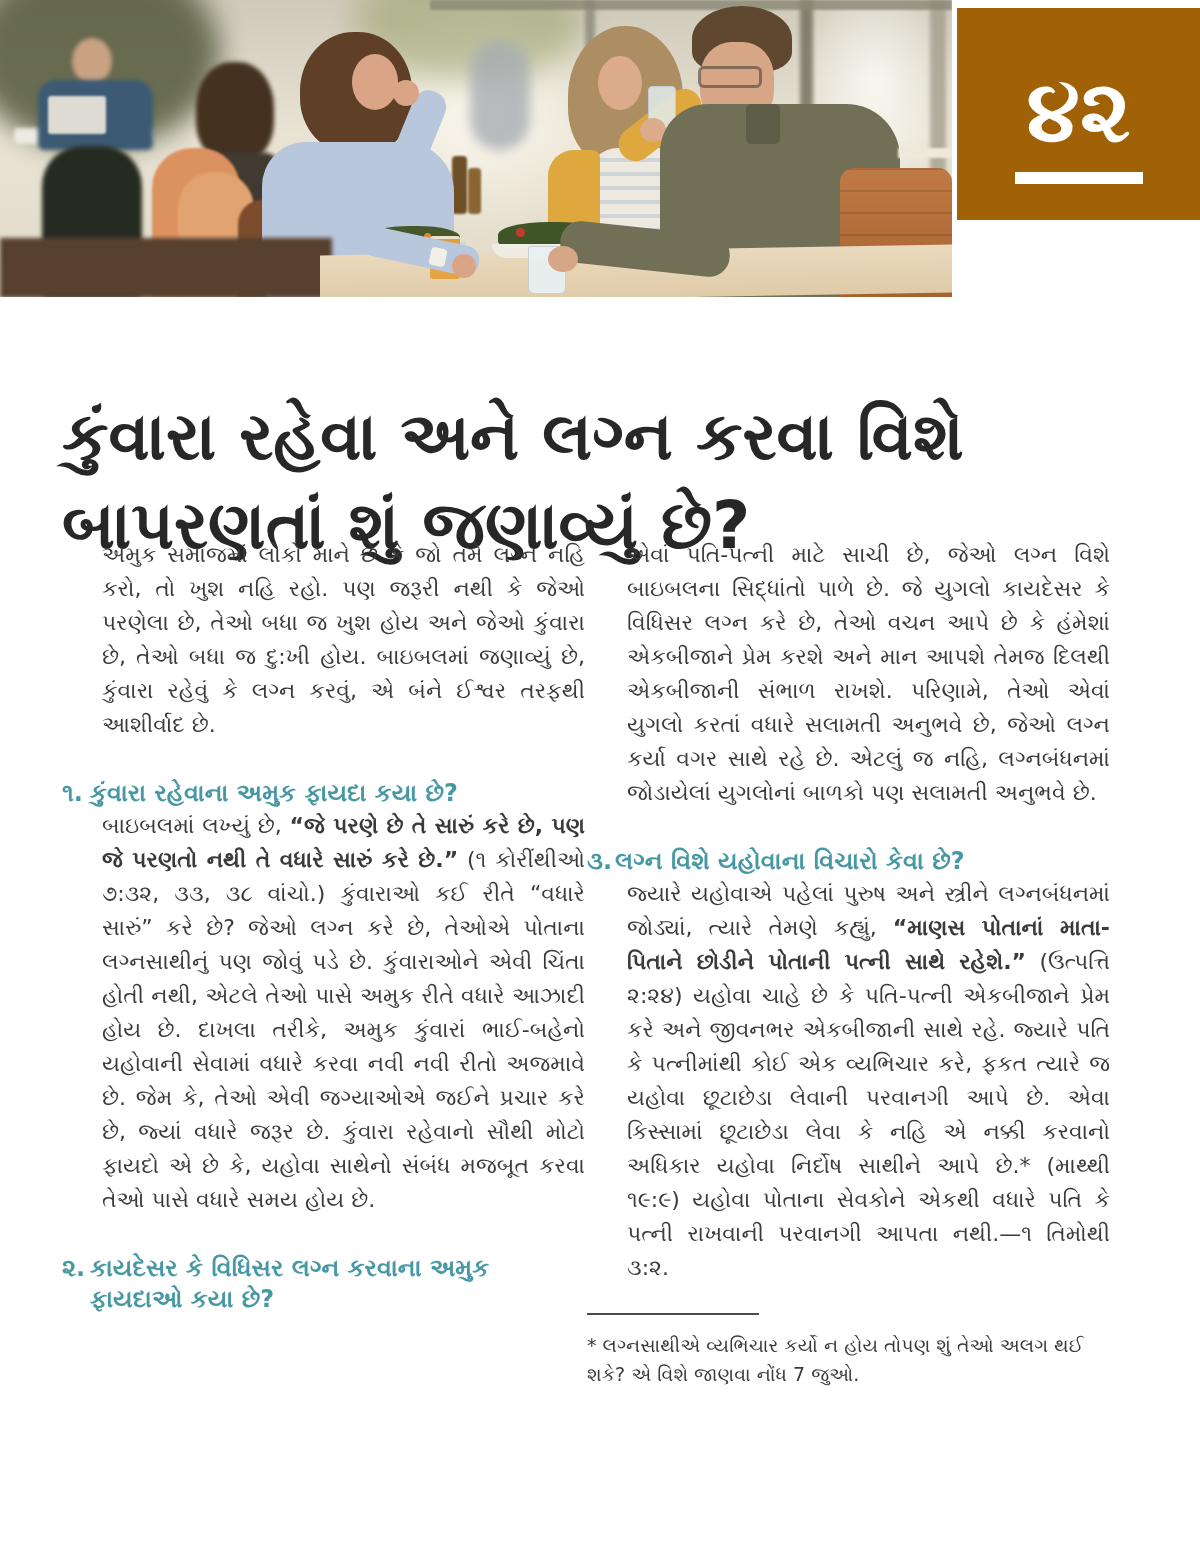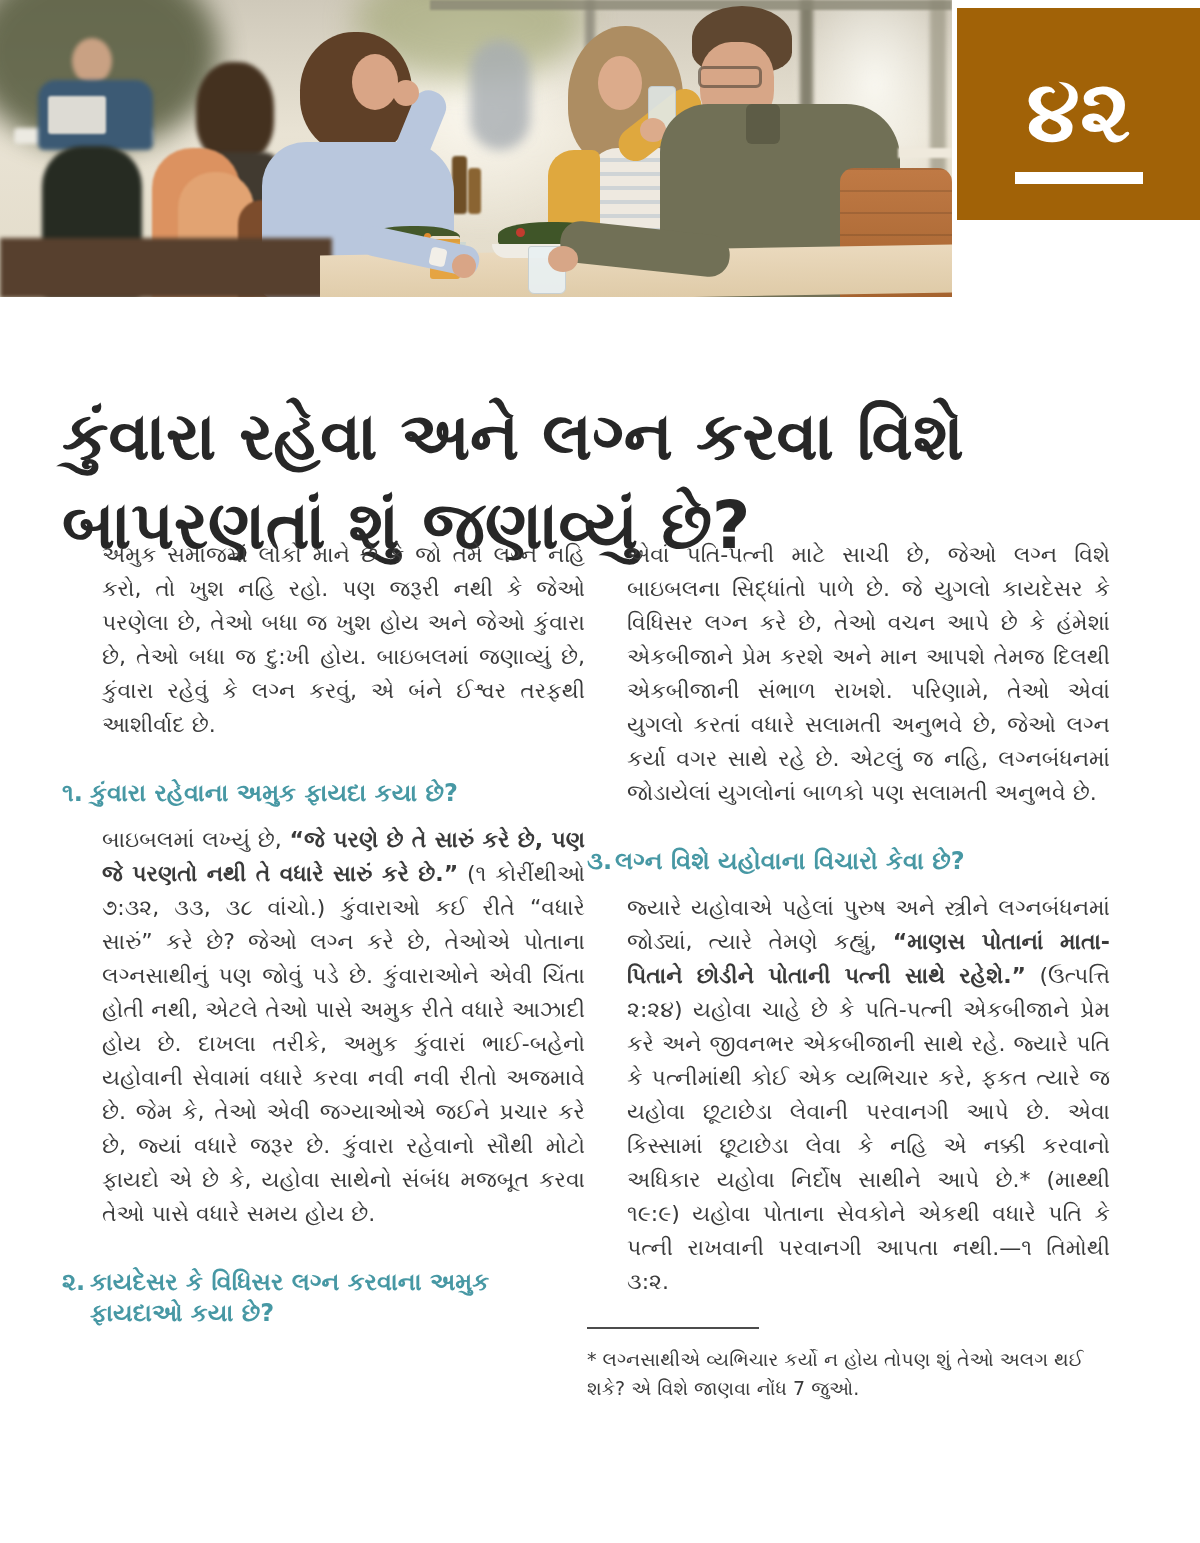--- a/index.html
+++ b/index.html
@@ -81,21 +81,21 @@
   
   .col{position:absolute;top:538px;width:523px;font-size:22px;line-height:34px;text-align:justify;}
   .col-left{left:62px;}
   .col-right{left:587px;}
   .body{margin:0;}
   .indent{padding-left:40px;}
   .q-heading{display:flex;margin:36px 0 0;font-size:24px;line-height:31px;font-weight:bold;
              color:#4798a4;text-align:left;}
   .q-num{flex:0 0 28px;}
   .q-text{flex:1;}
-  .after-heading{margin-top:14px;}
+  .after-heading{}
   .b{font-weight:bold;}
   .footnote{margin-top:28px;font-size:19px;line-height:29px;text-align:left;}
   .footnote-rule{width:172px;border-top:2px solid #4c4c4c;margin:0 0 16px 0;}
 </style>
 </head>
 <body>
 
 <div class="page">
 
   <div class="photo">

